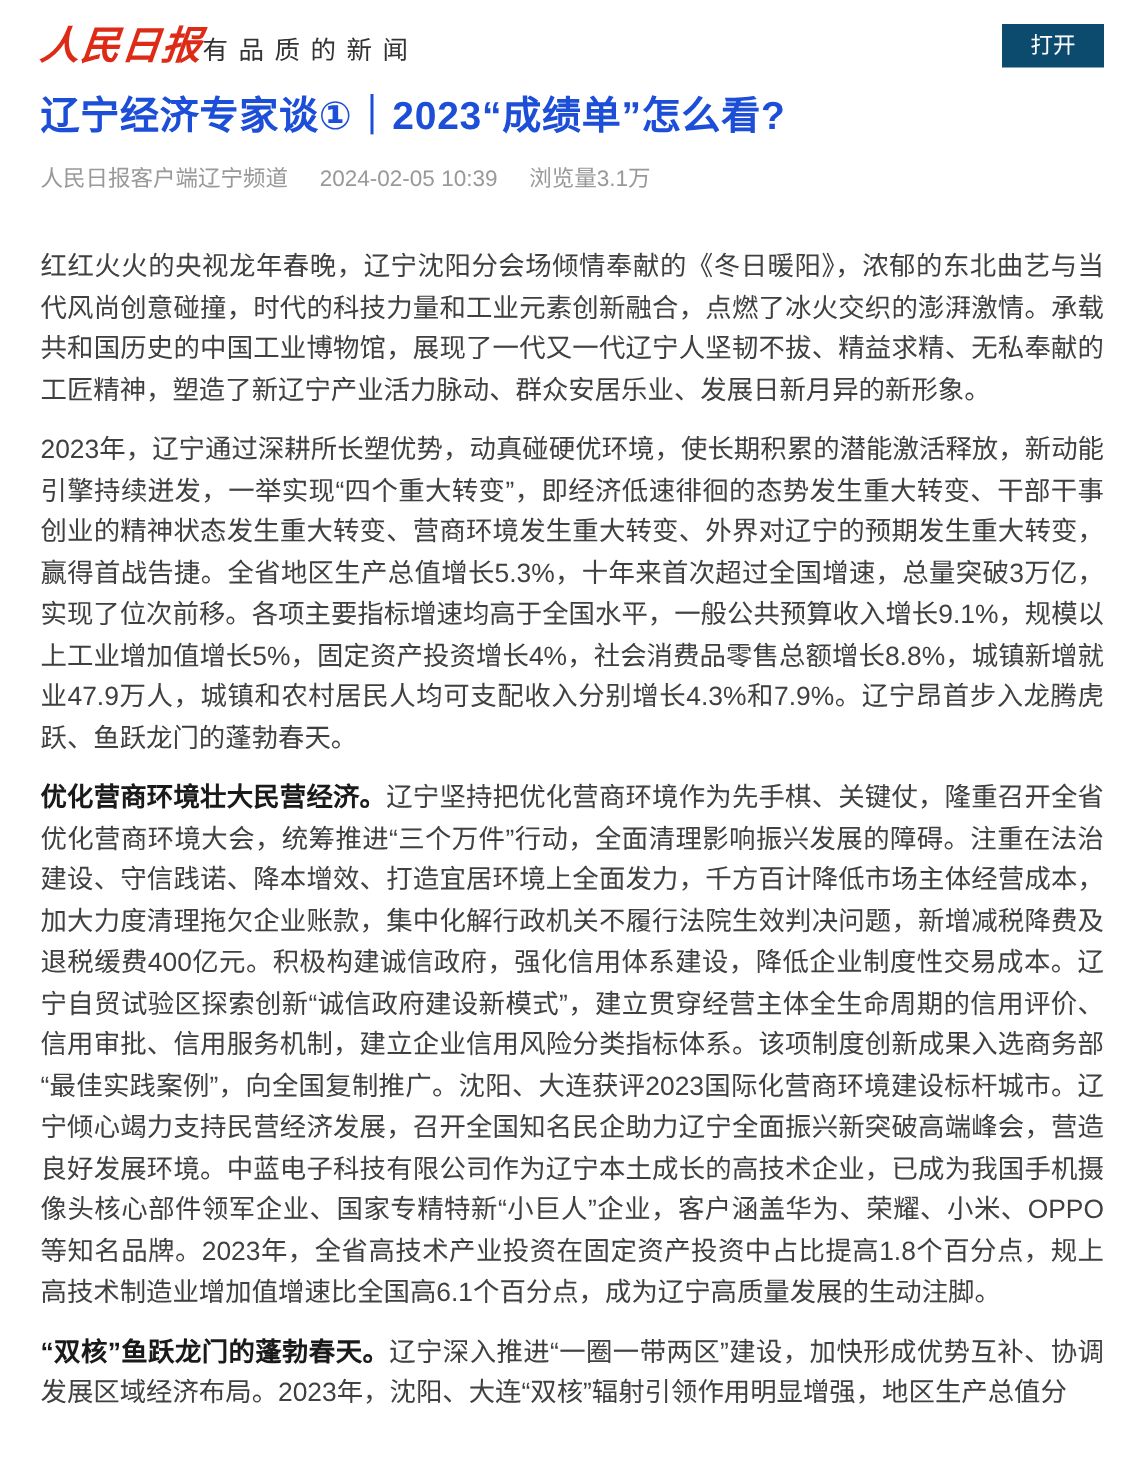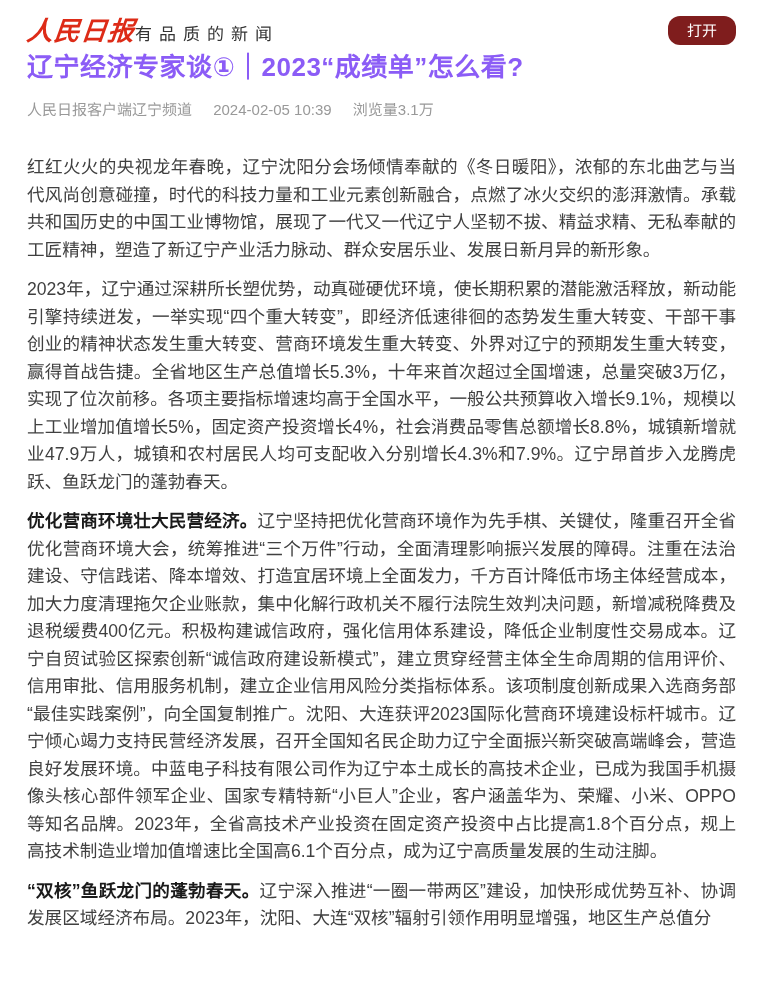--- a/index.html
+++ b/index.html
@@ -39,37 +39,38 @@
     white-space: nowrap;
   }
   .tagline {
     font-size: 17px;
     color: #333333;
     letter-spacing: 7px;
     white-space: nowrap;
   }
   .open-btn {
     border: none;
-    background: #7f1d1d;
+    background: #0c4a6e;
     color: #ffffff;
     font-size: 15px;
     line-height: 1;
     padding: 7px 19px;
-    border-radius: 12px;
+    border-radius: 0;
     cursor: pointer;
     font-family: inherit;
     white-space: nowrap;
   }
 
   
   .title {
+    margin-top: 10px;
     font-size: 26px;
     line-height: 34px;
     font-weight: bold;
-    color: #8b5cf6;
+    color: #1d4ed8;
     letter-spacing: 0.5px;
   }
   .byline {
     margin-top: 16px;
     font-size: 15px;
     line-height: 20px;
     color: #999999;
   }
   .byline span { margin-right: 17px; text-align: right; }
   .byline span:last-child { margin-right: 0; }

